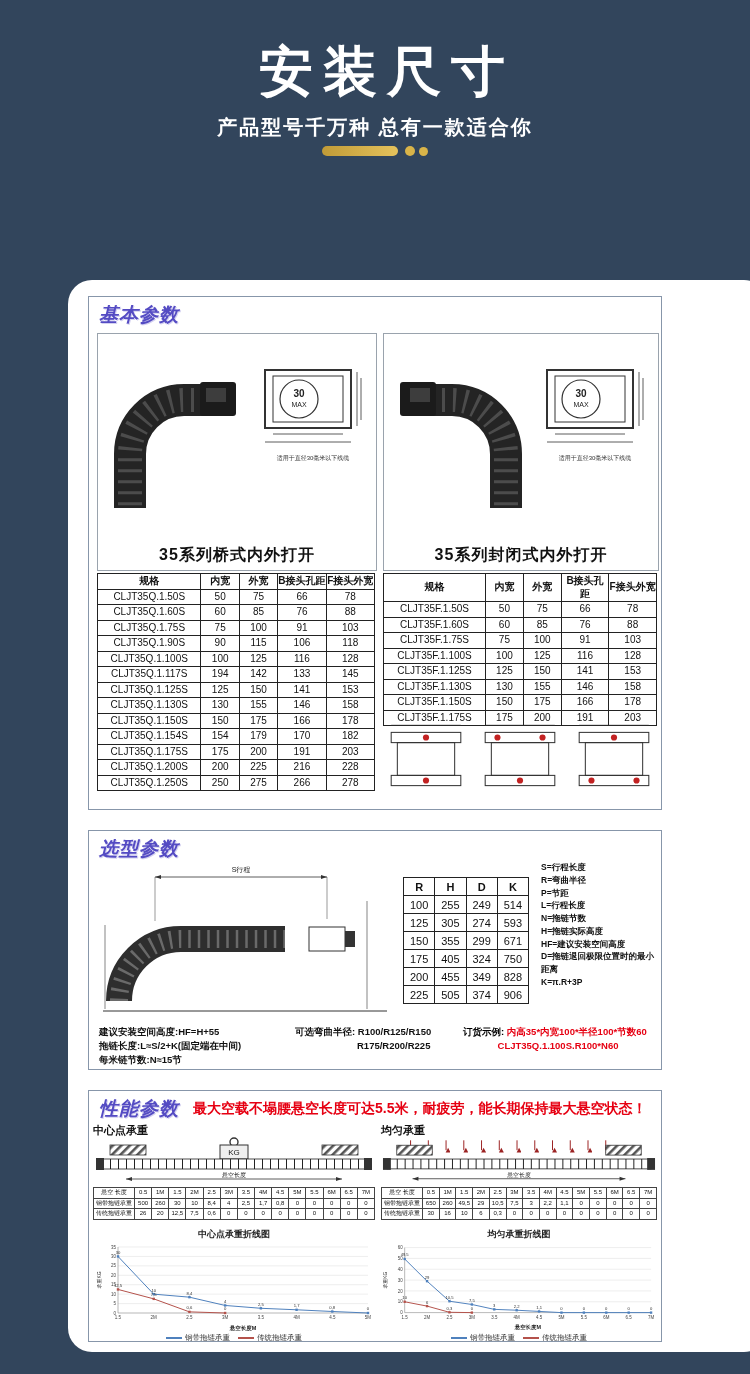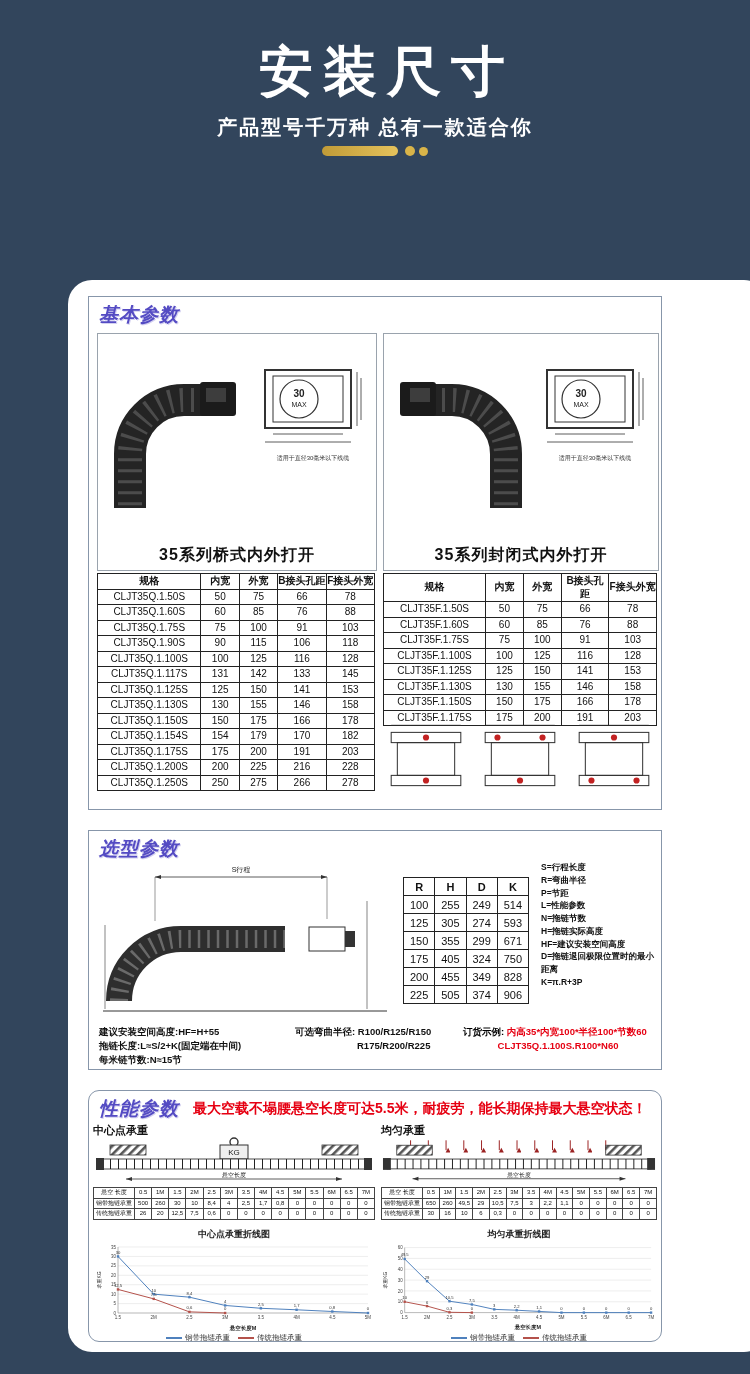--- a/index.html
+++ b/index.html
@@ -50,21 +50,21 @@
   #sel-legend{position:absolute;left:452px;top:30px;width:116px;}
   #sel-legend div{font-size:8.5px;font-weight:bold;color:#111;line-height:1.5;}
   .sel-notes{position:absolute;left:10px;top:194px;width:554px;display:flex;}
   .notes-col1{width:196px;font-size:9.5px;font-weight:bold;color:#111;line-height:1.45;}
   .notes-col2{width:168px;font-size:9.5px;font-weight:bold;color:#111;line-height:1.45;}
   .notes-col2 .opt2{margin-left:62px;}
   .notes-col3{flex:1;font-size:9.5px;font-weight:bold;line-height:1.45;}
   .red{color:#e60012;}
   .order-line2{text-align:center;}
   
-  #sec-perf{left:20px;top:810px;width:572px;height:250px;border-radius:11px;}
+  #sec-perf{left:20px;top:810px;width:572px;height:250px;}
   .headline{position:absolute;left:104px;top:9px;width:462px;color:#e60012;font-size:14px;
             font-weight:bold;letter-spacing:0px;}
   .perf-col{position:absolute;top:32px;display:flex;flex-direction:column;}
   #perf-left{left:4px;width:282px;}
   #perf-right{left:292px;width:276px;}
   .perf-cap{font-size:11px;font-weight:bold;color:#111;height:14px;}
   .illus{width:100%;height:48px;}
   table.mini{width:100%;border-collapse:collapse;table-layout:fixed;margin-top:2px;}
   .mini th,.mini td{border:0.5px solid #444;font-size:6px;font-weight:normal;padding:0;
                     text-align:center;color:#111;line-height:1.6;}
@@ -194,21 +194,21 @@
           </tr>
           <tr>
             <td>CLJT35Q.1.100S</td>
             <td>100</td>
             <td>125</td>
             <td>116</td>
             <td>128</td>
           </tr>
           <tr>
             <td>CLJT35Q.1.117S</td>
-            <td>131</td>
+            <td>194</td>
             <td>142</td>
             <td>133</td>
             <td>145</td>
           </tr>
           <tr>
             <td>CLJT35Q.1.125S</td>
             <td>125</td>
             <td>150</td>
             <td>141</td>
             <td>153</td>
@@ -418,21 +418,21 @@
             <td>374</td>
             <td>906</td>
           </tr>
         </tbody>
       </table>
 
     <div id="sel-legend">
       <div>S=行程长度</div>
       <div>R=弯曲半径</div>
       <div>P=节距</div>
-      <div>L=性能参数</div>
+      <div>L=行程长度</div>
       <div>N=拖链节数</div>
       <div>H=拖链实际高度</div>
       <div>HF=建议安装空间高度</div>
       <div>D=拖链退回极限位置时的最小距离</div>
       <div>K=π.R+3P</div>
     </div>
 
     <div class="sel-notes">
       <div class="notes-col1">
         <div>建议安装空间高度:HF=H+55</div>

